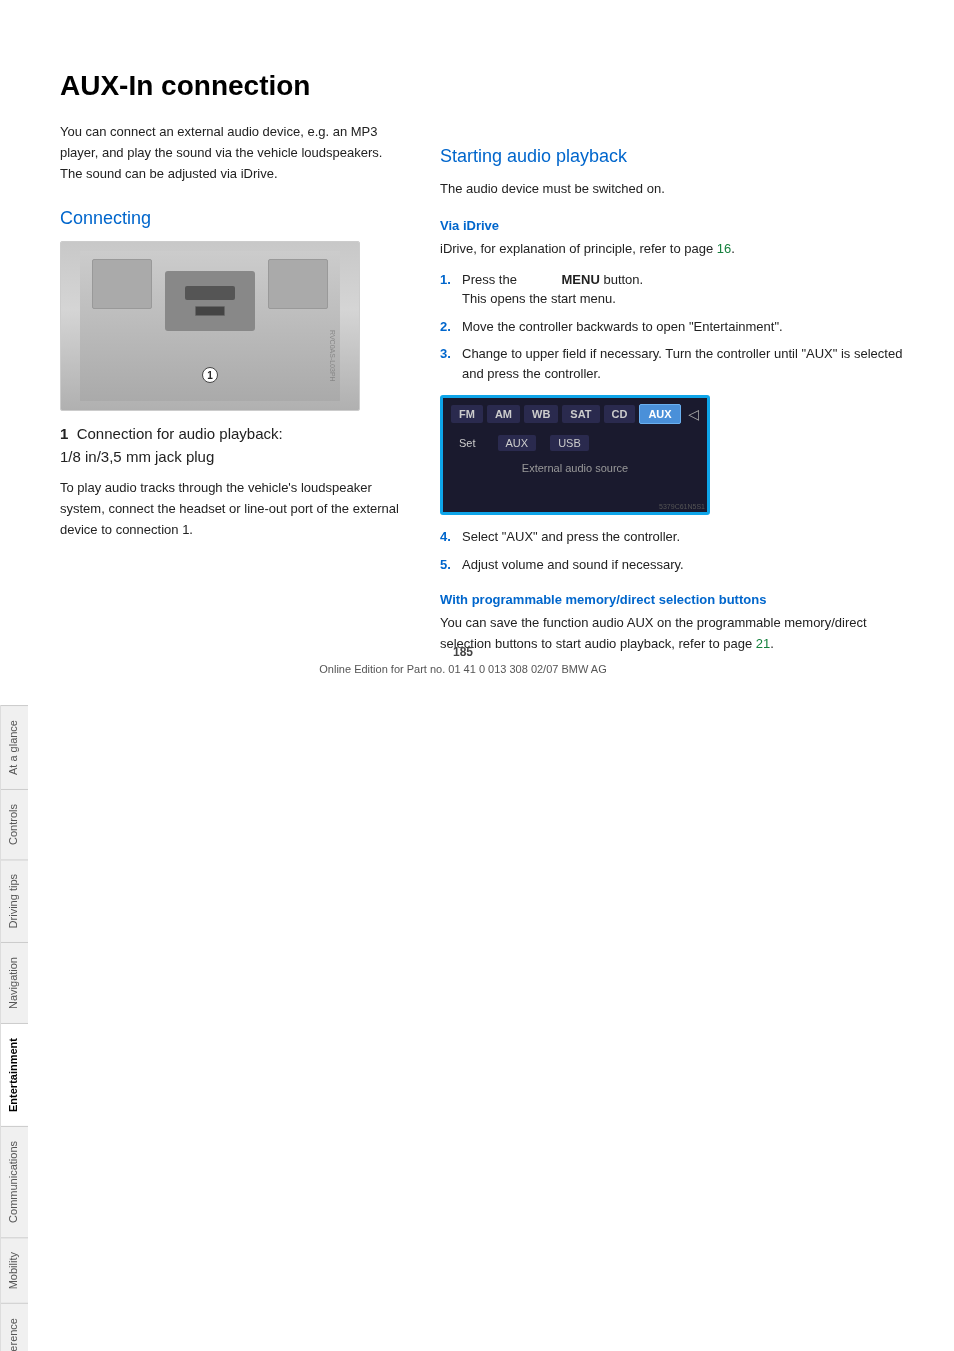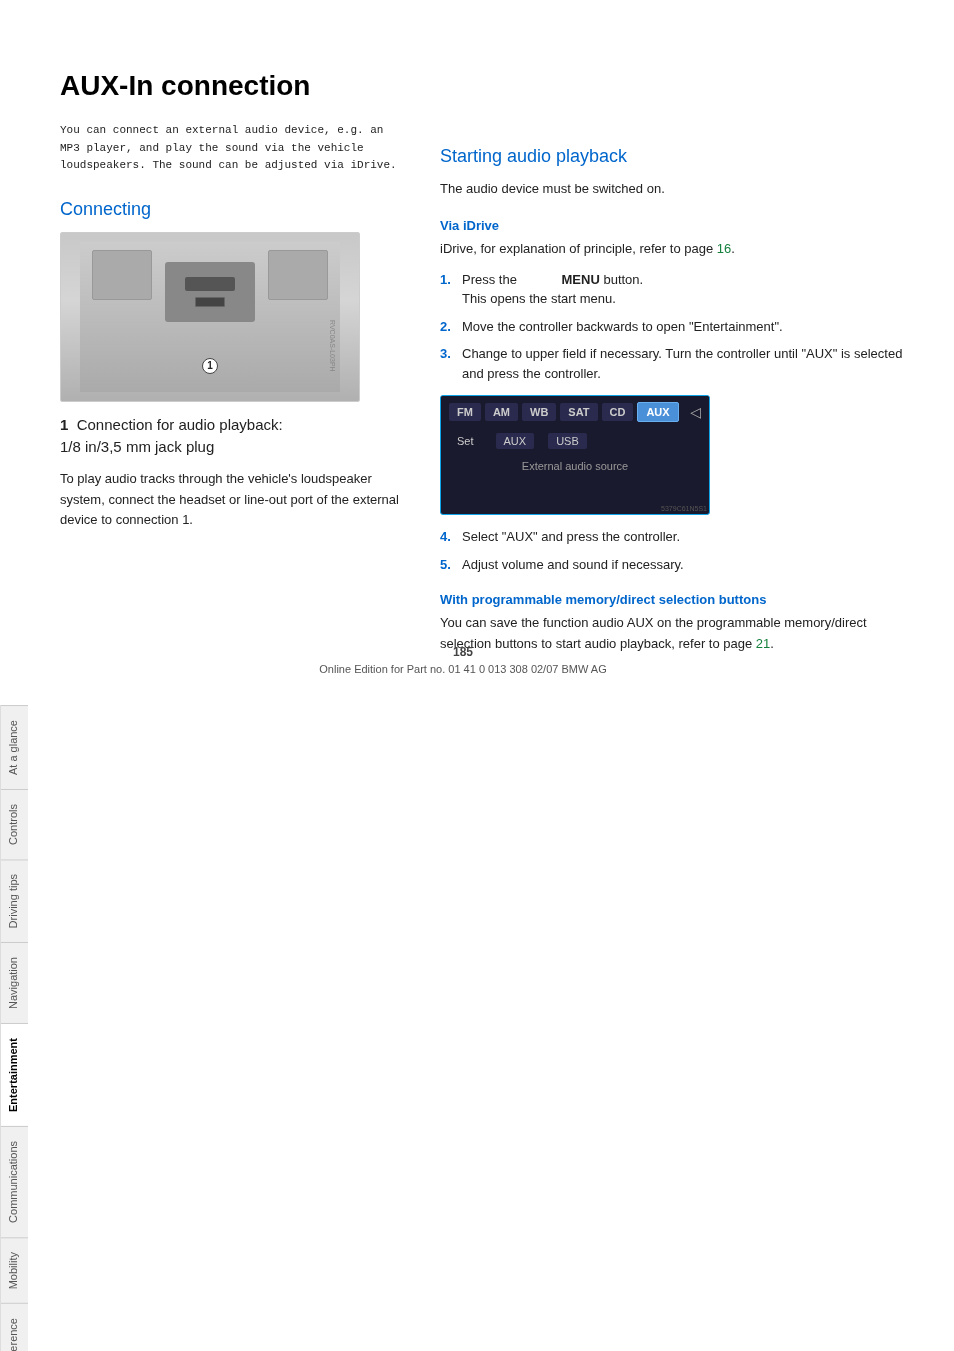--- a/index.html
+++ b/index.html
@@ -70,24 +70,23 @@
     
     .section-heading {
       font-size: 18px;
       font-weight: normal;
       color: #0066cc;
       margin-bottom: 12px;
       margin-top: 24px;
     }
 
     .intro-text {
-      font-size: 11px;
+      font-size: 13px;
       line-height: 1.6;
       max-width: 340px;
-      font-family: Liberation Mono, monospace;
     }
 
     
     .two-col {
       display: flex;
       gap: 40px;
     }
 
     .left-col {
       width: 340px;
@@ -177,21 +176,21 @@
       flex: 1;
     }
 
     .bold-word {
       font-weight: bold;
       margin-left: 41px;
     }
 
     
     .screen-image {
-      border: 1px solid #0ea5e9;
+      border: 3px solid #0ea5e9;
       background: #1a1a2e;
       width: 270px;
       height: 120px;
       margin: 12px 0;
       border-radius: 3px;
       position: relative;
       overflow: hidden;
     }
 
     .screen-top-bar {

